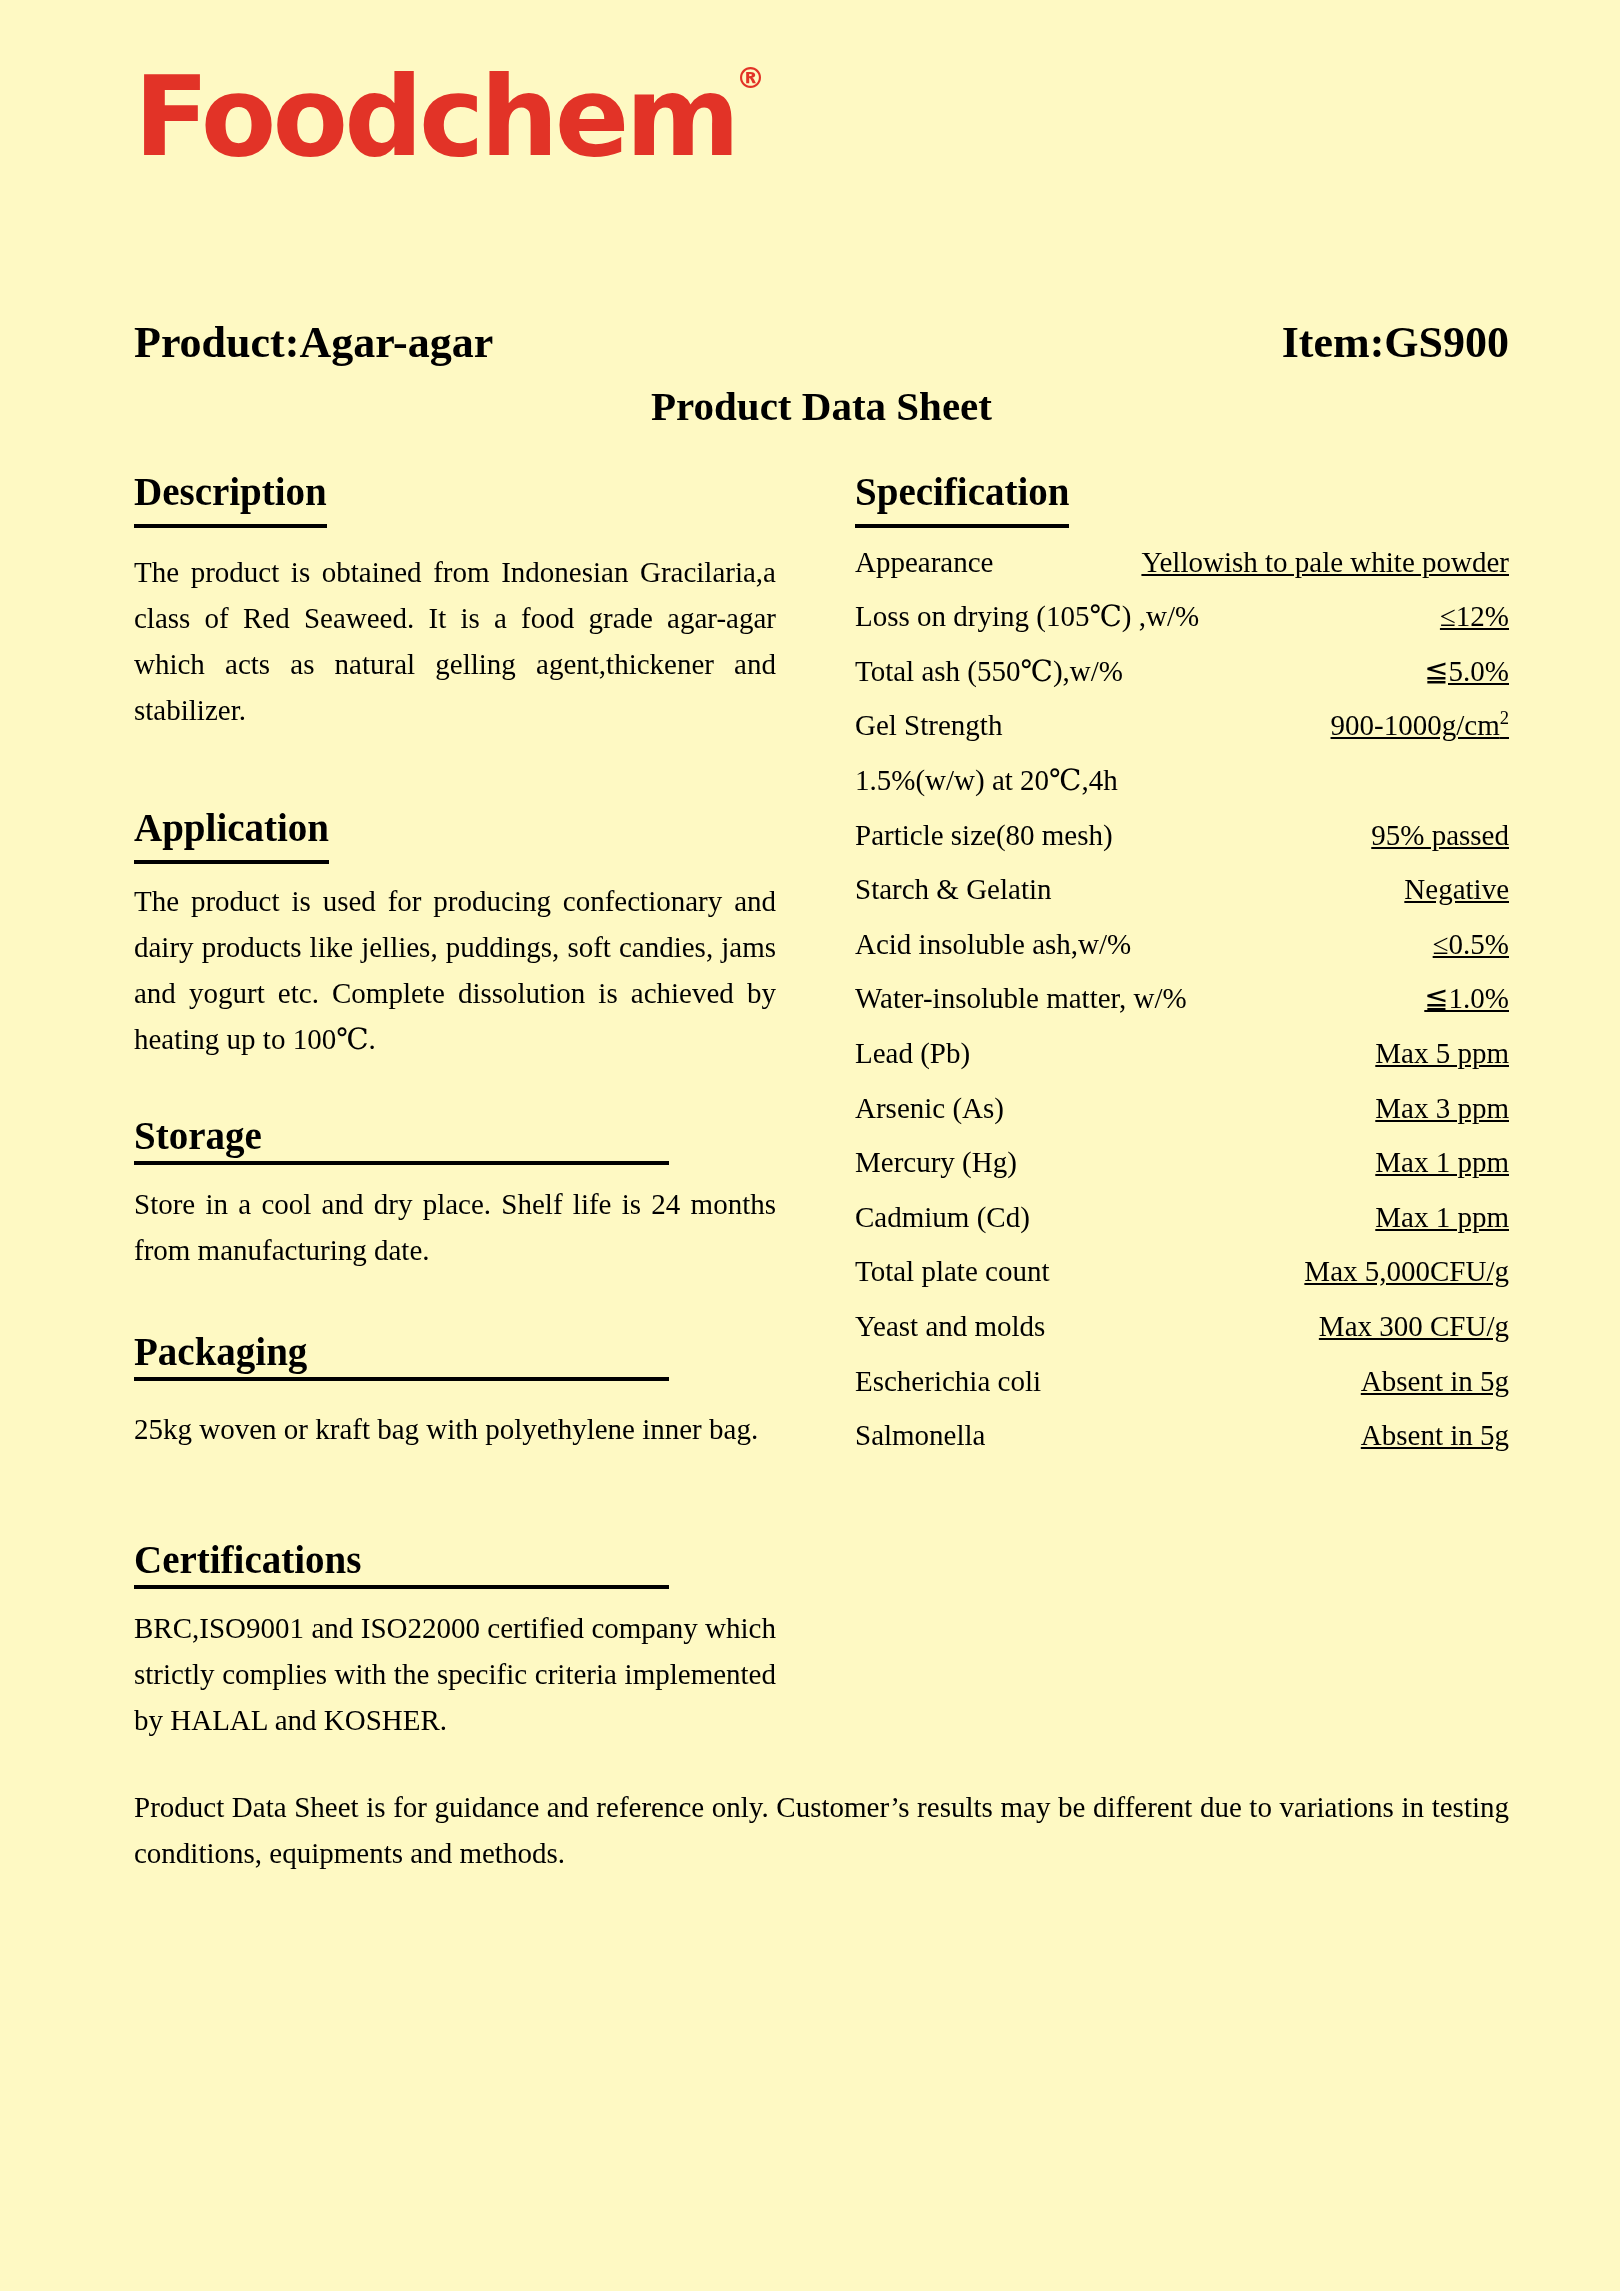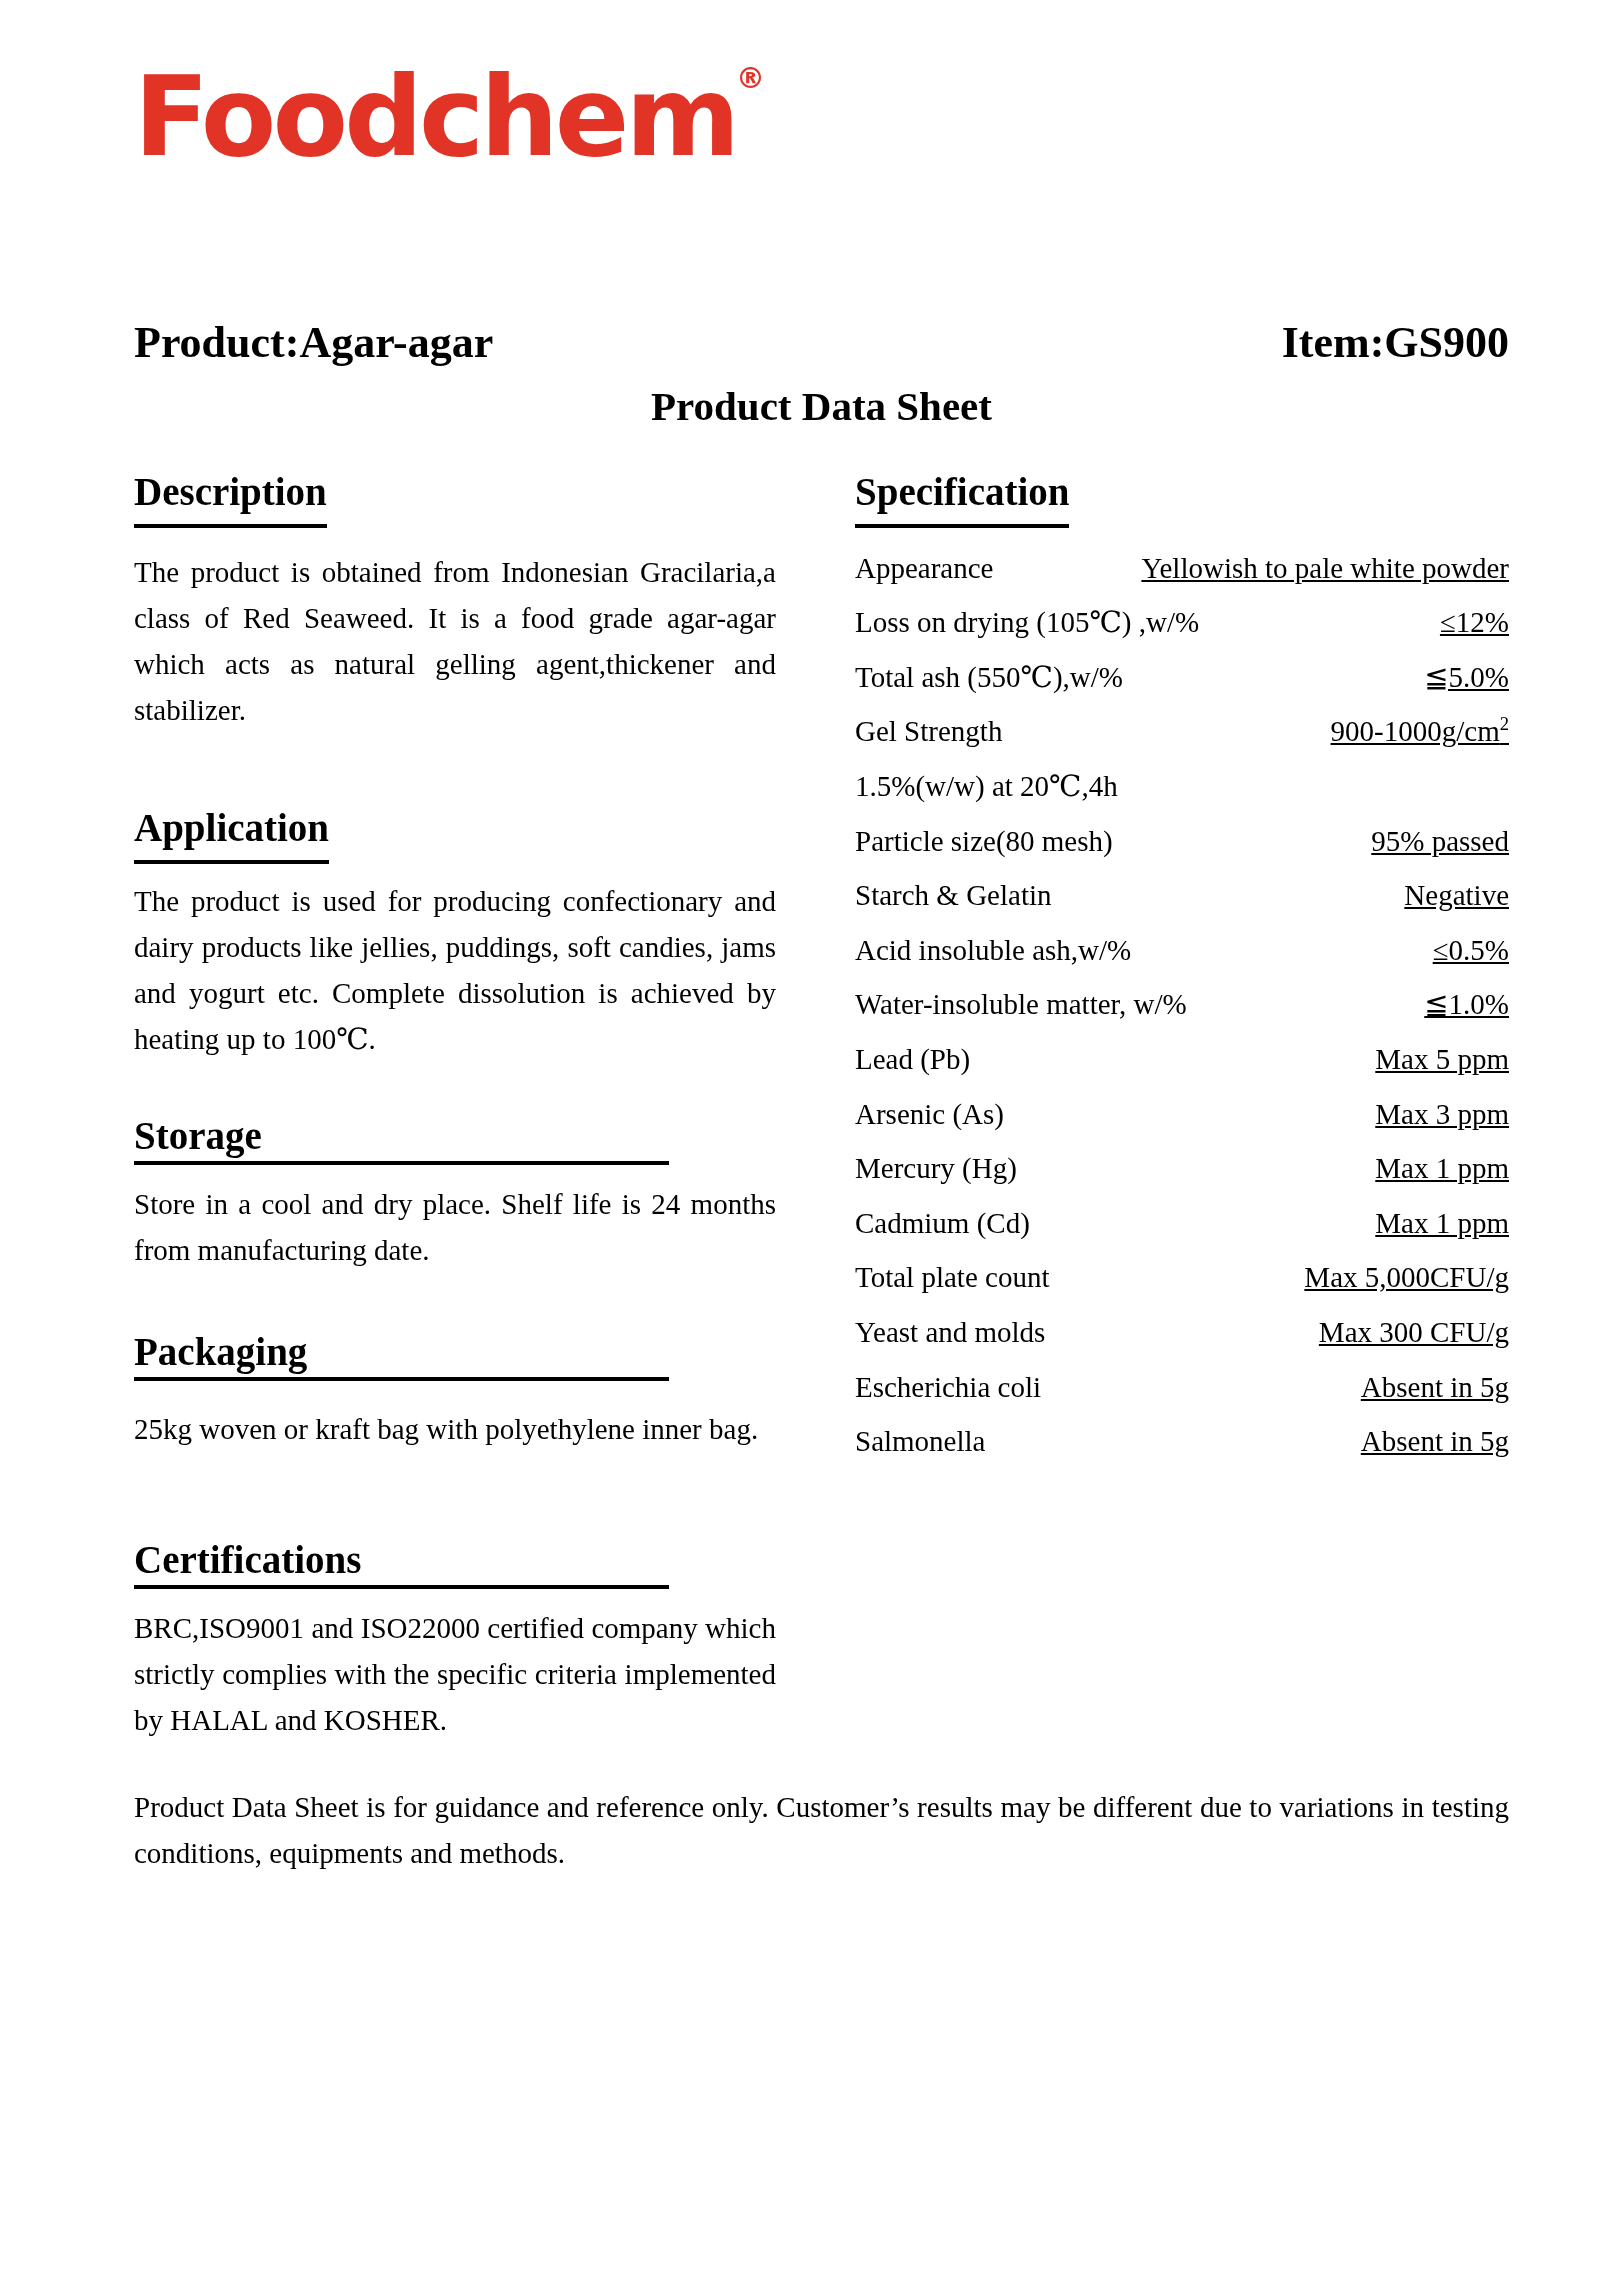--- a/index.html
+++ b/index.html
@@ -1,20 +1,20 @@
 <!DOCTYPE html>
 <html><head>
 <meta charset="utf-8">
 <style>
   html,body{margin:0;padding:0;background:#888;}
   .page{
     position:relative;
     width:1620px;height:2292px;
     margin:0 auto;
-    background:#ffffff;
+    background:#fef9c3;
     box-sizing:border-box;
     padding:57px 111px 0 134px;
     font-family:"Liberation Serif","DejaVu Serif","DejaVu Sans",serif;
     color:#000;
     overflow:hidden;
   }
   
   .logo{
     font-family:"DejaVu Sans","Liberation Sans",sans-serif;
     font-weight:bold;
@@ -80,21 +80,21 @@
   .sec-application{margin-top:70px;}
   .sec-application .body-text{margin-top:13.7px;}
   .sec-storage{margin-top:49px;}
   .sec-storage .body-text{margin-top:15.7px;}
   .sec-packaging{margin-top:54px;}
   .sec-packaging .body-text{margin-top:25.5px;}
   .sec-certifications{margin-top:83px;}
   .sec-certifications .body-text{margin-top:15.7px;}
 
   
-  .spec-rows{margin-top:23px;}
+  .spec-rows{margin-top:17px;}
   .spec-row{
     display:flex;
     justify-content:space-between;
     align-items:baseline;
     font-size:29px;
     line-height:35px;
     margin-bottom:19.6px;
   }
   .spec-row .spec-name{text-align:left;padding-right:9.8px;white-space:nowrap;}
   .spec-row .spec-value{text-align:right;text-decoration:underline;}

